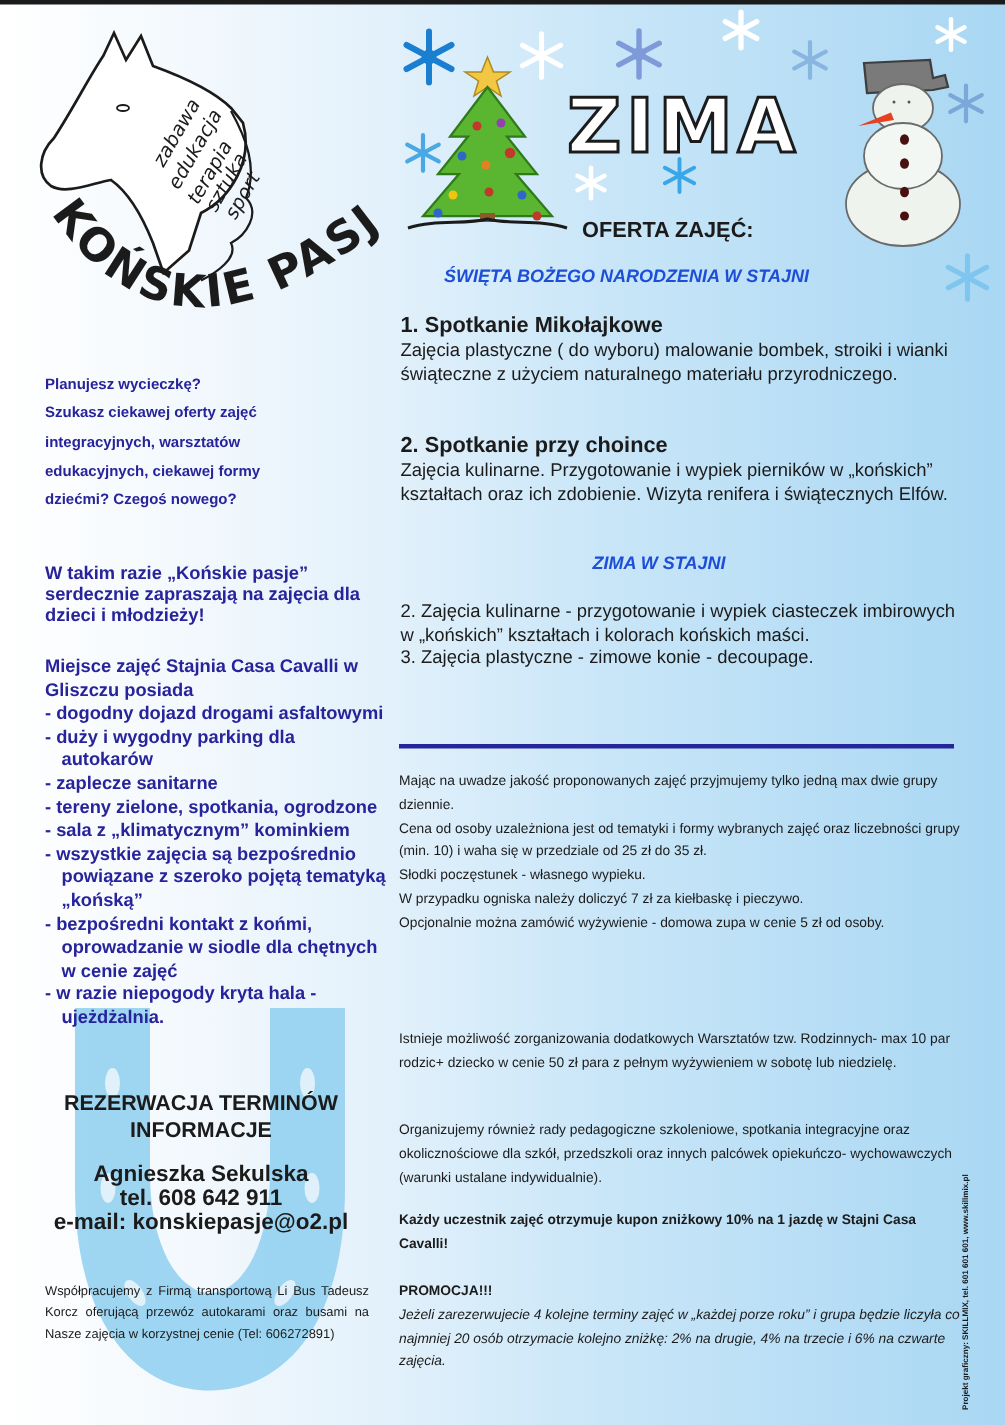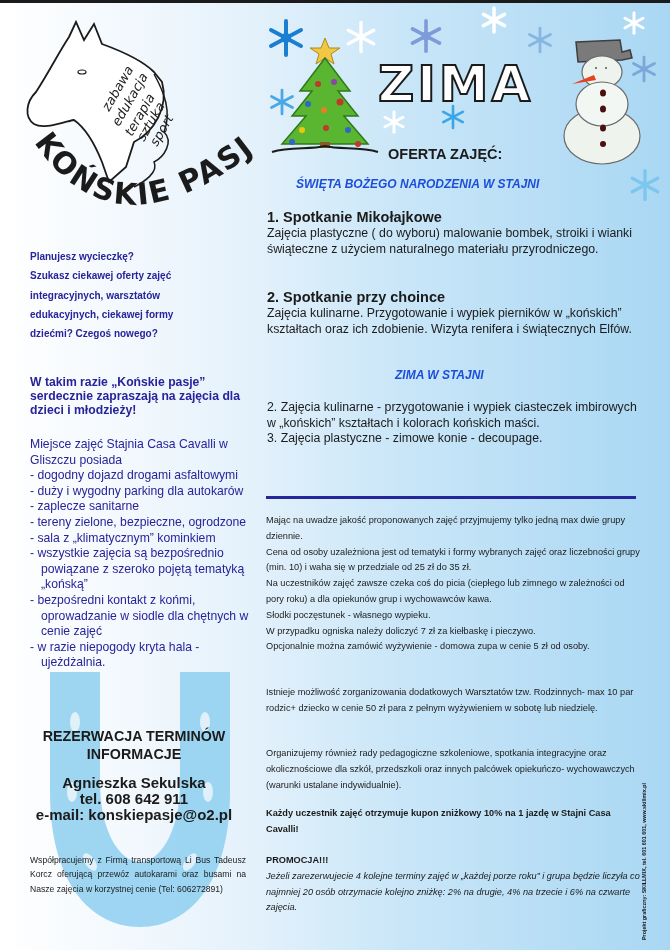--- a/index.html
+++ b/index.html
@@ -8,21 +8,21 @@
     font-family: "Liberation Sans", sans-serif;
     background: linear-gradient(90deg, #ffffff 0%, #f2f8fd 20%, #e3f1fb 38%, #c9e6f8 60%, #a9d7f3 100%);
   }
   .topbar { position: absolute; left: 0; top: 0; width: 670px; height: 3px; background: #1b1b1b; }
 
   
   .logo { position: absolute; left: 14px; top: 12px; width: 245px; height: 225px; }
   .left-text { position: absolute; left: 30px; color: #27239a; font-weight: bold; }
   .intro { top: 247px; width: 225px; font-size: 10px; line-height: 19.3px; }
   .invite { top: 375px; width: 230px; font-size: 12.2px; line-height: 14px; }
-  .venue { top: 437px; width: 230px; font-size: 12.2px; line-height: 15.6px; font-weight: normal; }
+  .venue { top: 437px; width: 230px; font-size: 12.2px; line-height: 15.6px; font-weight: bold; }
   .venue .li { padding-left: 11px; text-indent: -11px; }
   .horseshoe { position: absolute; left: 20px; top: 662px; width: 238px; height: 280px; }
   .contact { position: absolute; left: 20px; top: 727px; width: 228px; text-align: center; color: #1b1b1b; font-weight: bold; }
   .contact .h { font-size: 14.3px; line-height: 18px; }
   .contact .n { font-size: 15px; line-height: 16px; }
   .transport { position: absolute; left: 30px; top: 853px; width: 216px; font-size: 8.6px; line-height: 14.4px; color: #1b1b1b; text-align: justify; }
 
   
   .zima-title { position: absolute; left: 378px; top: 55px; font-size: 50px; font-weight: bold; letter-spacing: 3px; color: #ffffff;
     -webkit-text-stroke: 2px #1b1b1b; font-family: "DejaVu Sans", sans-serif; }
@@ -169,21 +169,21 @@
     <ellipse cx="70" cy="200" rx="5" ry="10" transform="rotate(-35 70 200)"></ellipse>
     <ellipse cx="170" cy="200" rx="5" ry="10" transform="rotate(35 170 200)"></ellipse>
   </g>
 </svg>
 
 <div class="left-text venue">
   <div>Miejsce zajęć Stajnia Casa Cavalli w Gliszczu posiada</div>
   <div class="li">- dogodny dojazd drogami asfaltowymi</div>
   <div class="li">- duży i wygodny parking dla autokarów</div>
   <div class="li">- zaplecze sanitarne</div>
-  <div class="li">- tereny zielone, bezpieczne, ogrodzone</div>
+  <div class="li">- tereny zielone, spotkania, ogrodzone</div>
   <div class="li">- sala z „klimatycznym” kominkiem</div>
   <div class="li">- wszystkie zajęcia są bezpośrednio powiązane z szeroko pojętą tematyką „końską”</div>
   <div class="li">- bezpośredni kontakt z końmi, oprowadzanie w siodle dla chętnych w cenie zajęć</div>
   <div class="li">- w razie niepogody kryta hala - ujeżdżalnia.</div>
 </div>
 
 <div class="contact">
   <div class="h">REZERWACJA TERMINÓW</div>
   <div class="h">INFORMACJE</div>
   <div class="n" style="margin-top:12px">Agnieszka Sekulska</div>
@@ -242,21 +242,20 @@
 <div class="sec-title sec2">ZIMA W STAJNI</div>
 <div class="list2">
   <div>2. Zajęcia kulinarne - przygotowanie i wypiek ciasteczek imbirowych w „końskich” kształtach i kolorach końskich maści.</div>
   <div>3. Zajęcia plastyczne - zimowe konie - decoupage.</div>
 </div>
 <div class="rule"></div>
 
 <div class="small p1">
   <div>Mając na uwadze jakość proponowanych zajęć przyjmujemy tylko jedną max dwie grupy dziennie.</div>
   <div>Cena od osoby uzależniona jest od tematyki i formy wybranych zajęć oraz liczebności grupy (min. 10) i waha się w przedziale od 25 zł do 35 zł.</div>
-  <div>Na uczestników zajęć zawsze czeka coś do picia (ciepłego lub zimnego w zależności od pory roku) a dla opiekunów grup i wychowawców kawa.</div>
   <div>Słodki poczęstunek - własnego wypieku.</div>
   <div>W przypadku ogniska należy doliczyć 7 zł za kiełbaskę i pieczywo.</div>
   <div>Opcjonalnie można zamówić wyżywienie - domowa zupa w cenie 5 zł od osoby.</div>
 </div>
 <div class="small p2">Istnieje możliwość zorganizowania dodatkowych Warsztatów tzw. Rodzinnych- max 10 par rodzic+ dziecko w cenie 50 zł para z pełnym wyżywieniem w sobotę lub niedzielę.</div>
 <div class="small p3">Organizujemy również rady pedagogiczne szkoleniowe, spotkania integracyjne oraz okolicznościowe dla szkół, przedszkoli oraz innych palcówek opiekuńczo- wychowawczych (warunki ustalane indywidualnie).</div>
 <div class="small p4">Każdy uczestnik zajęć otrzymuje kupon zniżkowy 10% na 1 jazdę w Stajni Casa Cavalli!</div>
 <div class="small p5">
   <div class="b">PROMOCJA!!!</div>
   <div class="i">Jeżeli zarezerwujecie 4 kolejne terminy zajęć w „każdej porze roku” i grupa będzie liczyła co najmniej 20 osób otrzymacie kolejno zniżkę: 2% na drugie, 4% na trzecie i 6% na czwarte zajęcia.</div>

